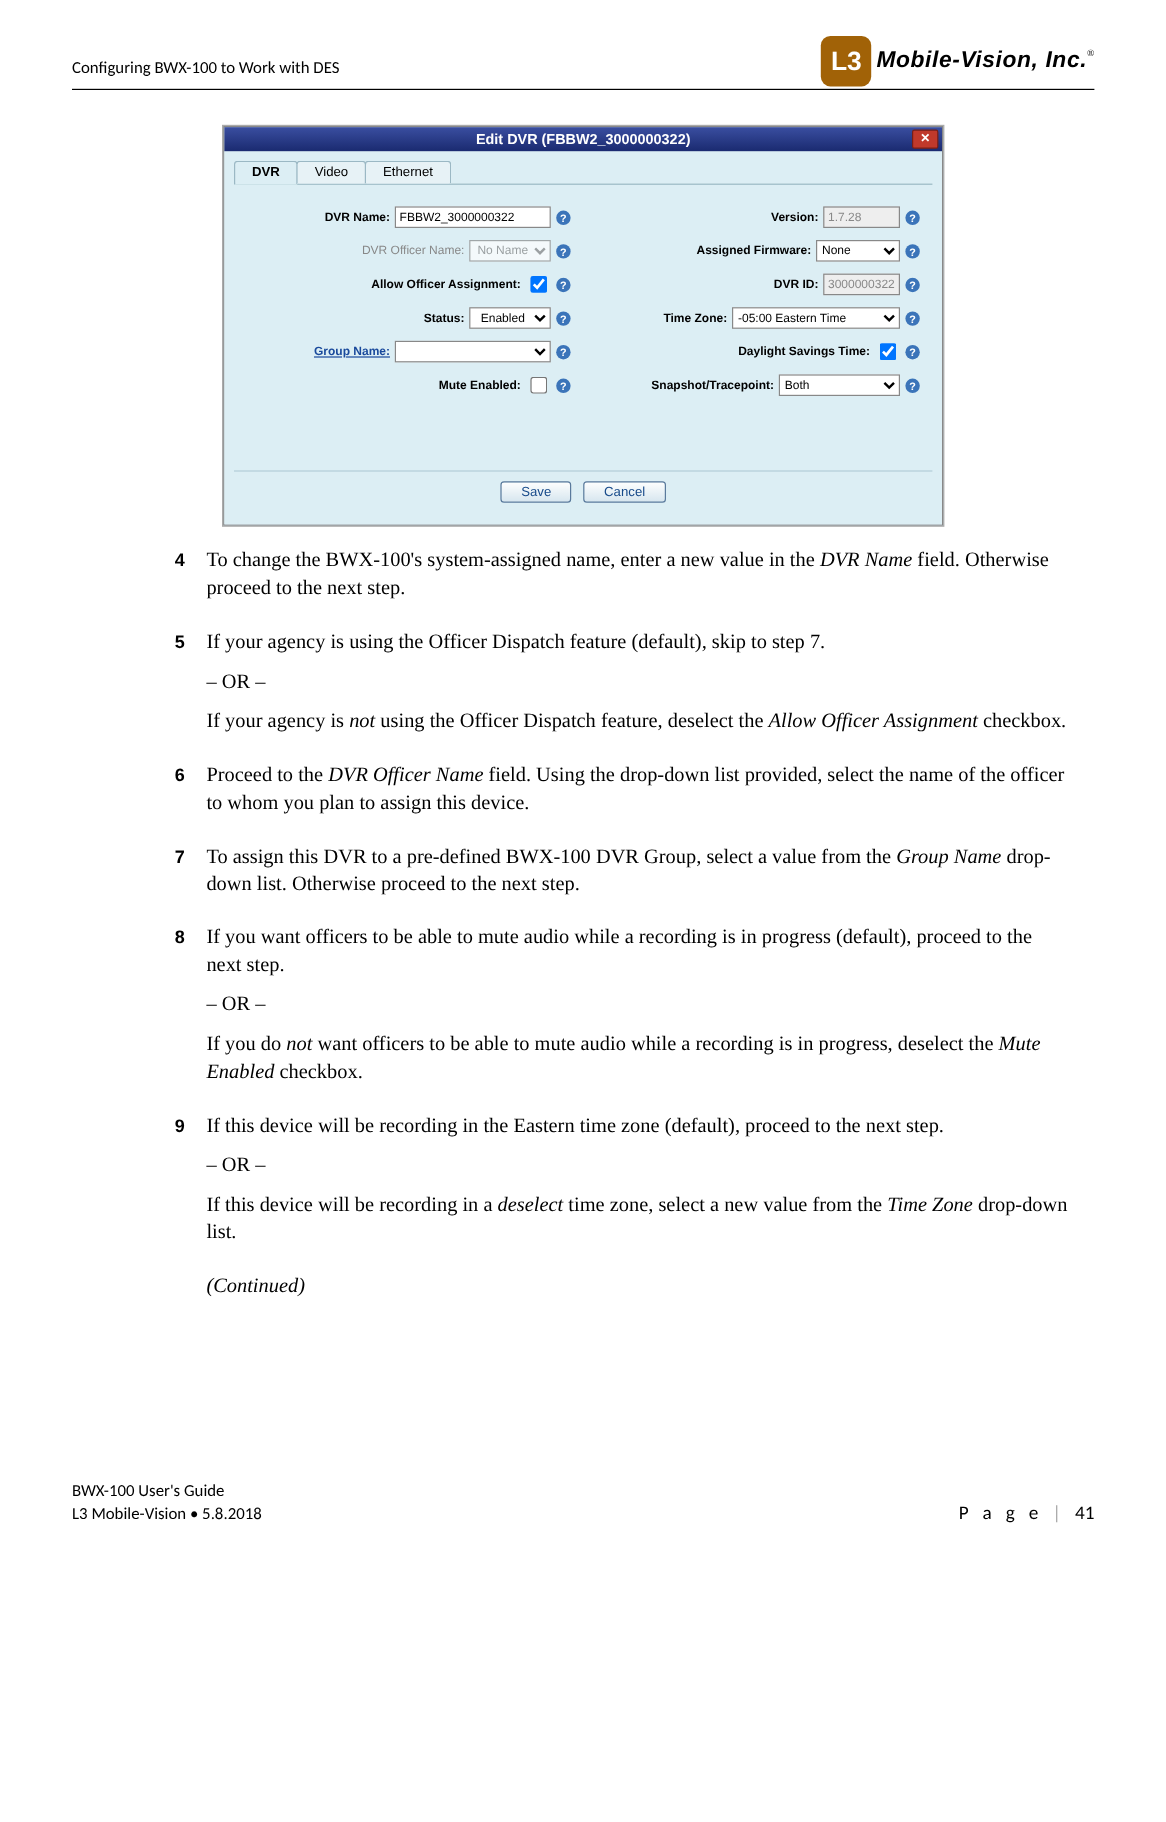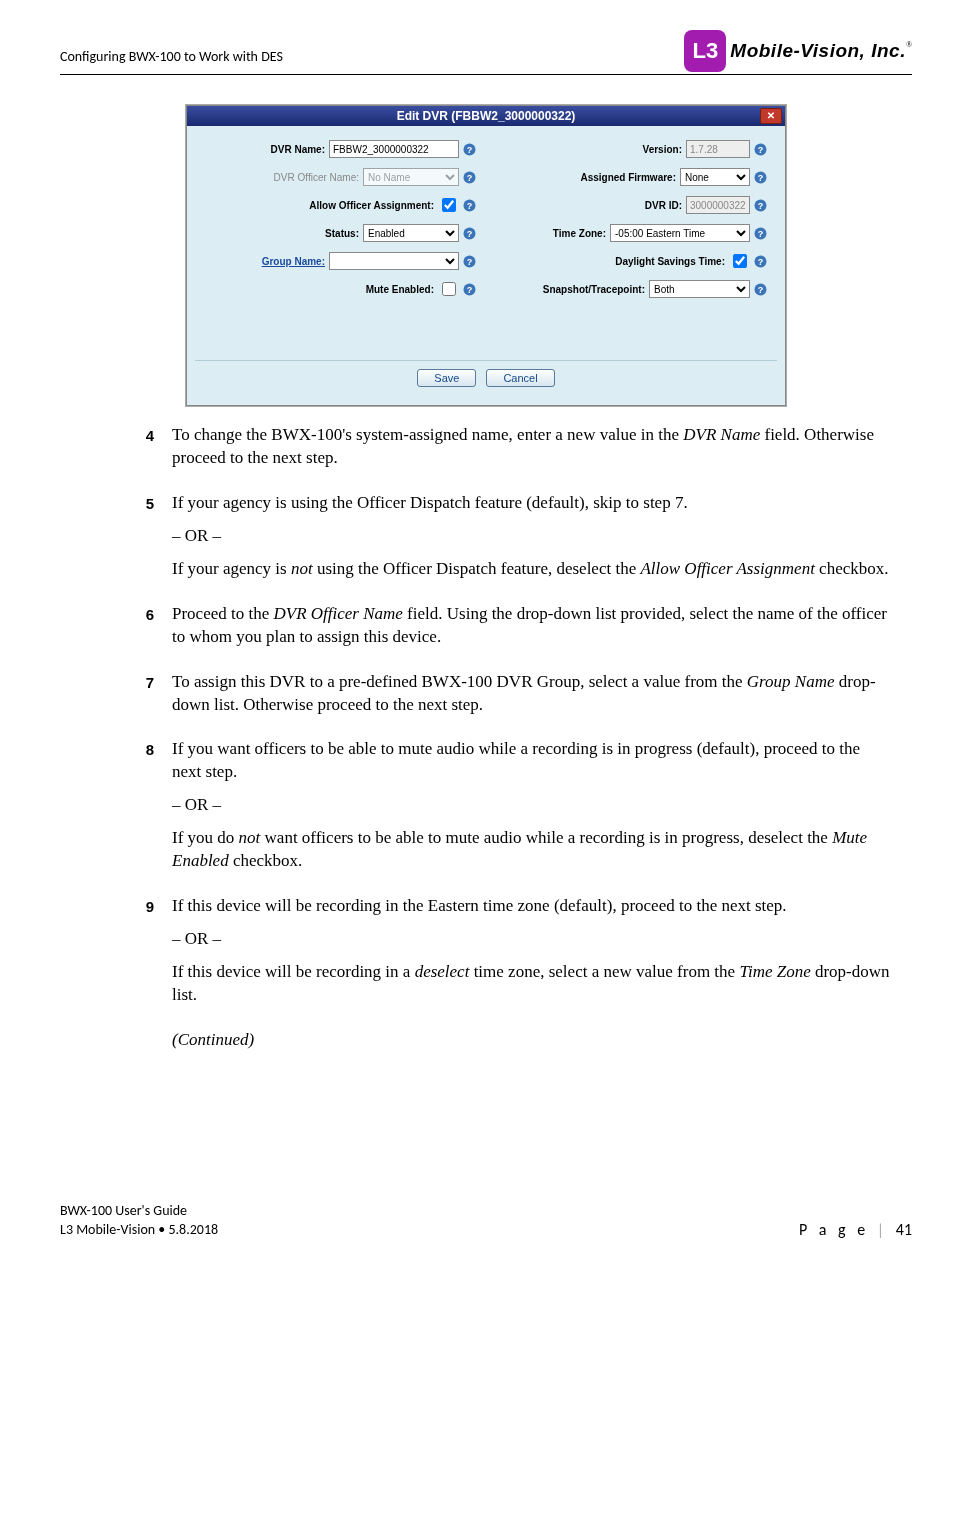--- a/index.html
+++ b/index.html
@@ -31,21 +31,21 @@
     padding-top: 18px;
   }
   .logo {
     display: flex;
     align-items: center;
     gap: 4px;
   }
   .logo-box {
     width: 42px;
     height: 42px;
-    background: #a21caf;
+    background: #a16207;
     border-radius: 8px;
     display: flex;
     align-items: center;
     justify-content: center;
     color: #fff;
     font-family: Arial, sans-serif;
     font-weight: bold;
     font-size: 22px;
   }
   .logo-text { text-align: left; }
@@ -158,21 +158,21 @@
   .form-input.disabled { background: #eee; color: #888; }
   .form-select {
     width: 130px;
     height: 18px;
     border: 1px solid #888;
     background: #fff;
     font-size: 10px;
     font-family: Arial, sans-serif;
   }
   .form-select.short { width: 70px; }
-  .form-select.med { width: 96px; }
+  .form-select.med { width: 68px; text-align: center; }
   .form-select.wide { width: 140px; }
   .form-check {
     width: 14px;
     height: 14px;
   }
   .help {
     width: 13px;
     height: 13px;
     border-radius: 50%;
     color: #fff;
@@ -267,20 +267,25 @@
     </div>
   </div>
 
   <div class="dialog-wrap">
     <div class="dialog">
       <div class="dialog-titlebar">
         <span>Edit DVR (FBBW2_3000000322)</span>
         <div class="dialog-close">✕</div>
       </div>
       <div class="dialog-body">
+        <div class="tab-row">
+          <div class="tab active">DVR</div>
+          <div class="tab">Video</div>
+          <div class="tab">Ethernet</div>
+        </div>
 
         <div class="form-grid">
 
           <div class="form-row">
             <span class="form-label">DVR Name:</span>
             <input class="form-input" value="FBBW2_3000000322" style="">
             <span class="help">
                 <svg width="13" height="13" viewBox="0 0 13 13">
                   <circle cx="6.5" cy="6.5" r="6" fill="#3b74b9"></circle>
                   <text x="6.5" y="10" text-anchor="middle" font-size="9" fill="#fff" font-family="Arial" font-weight="bold">?</text>

